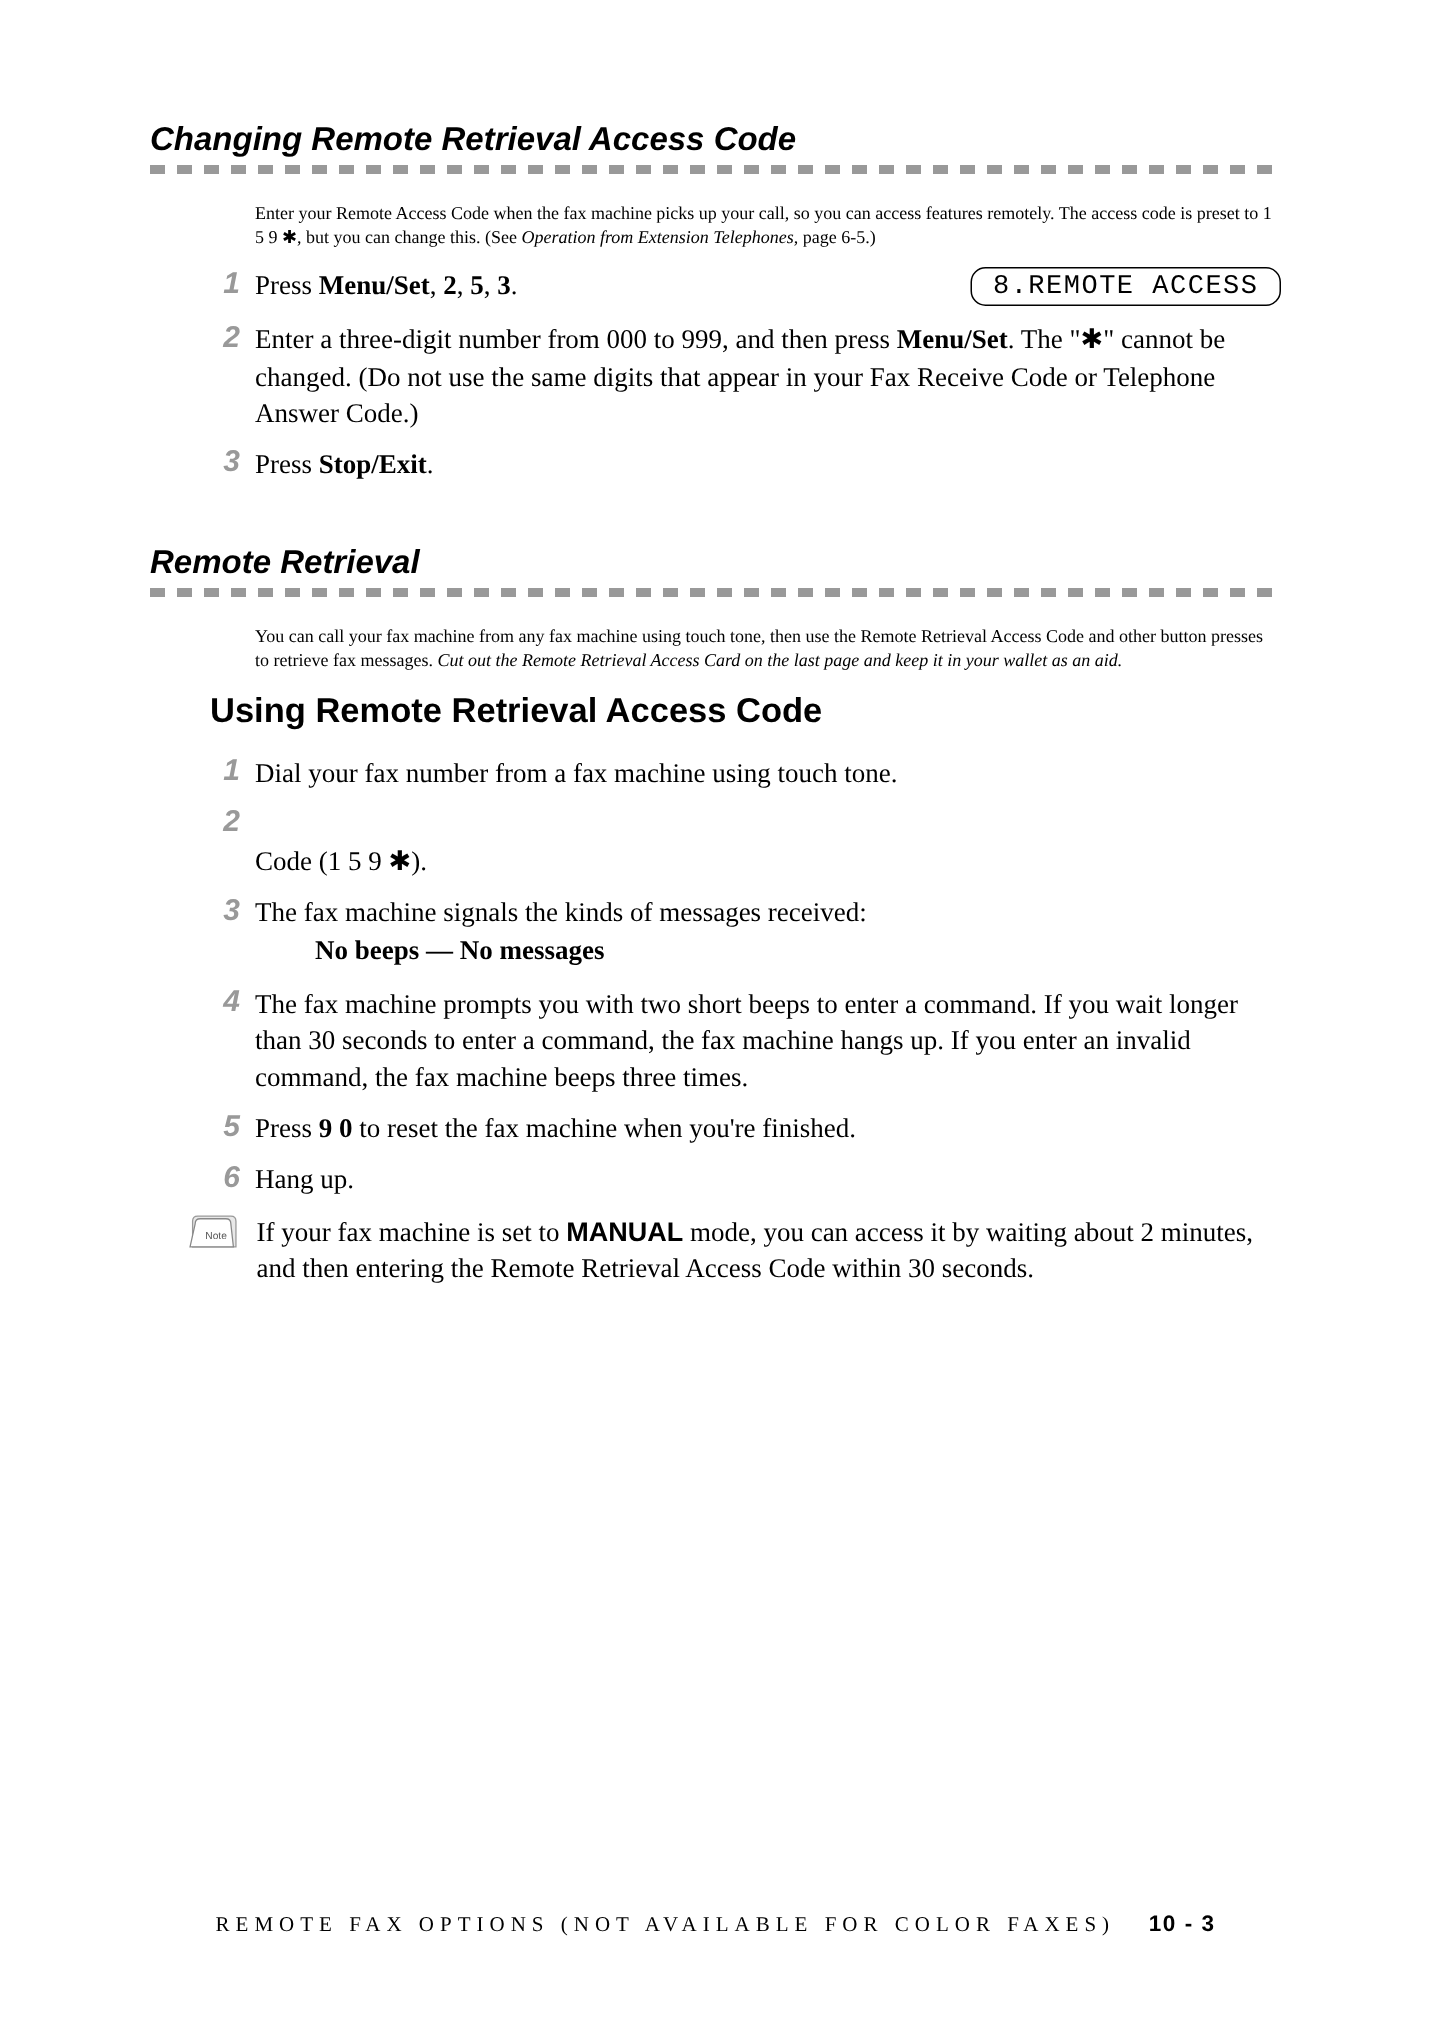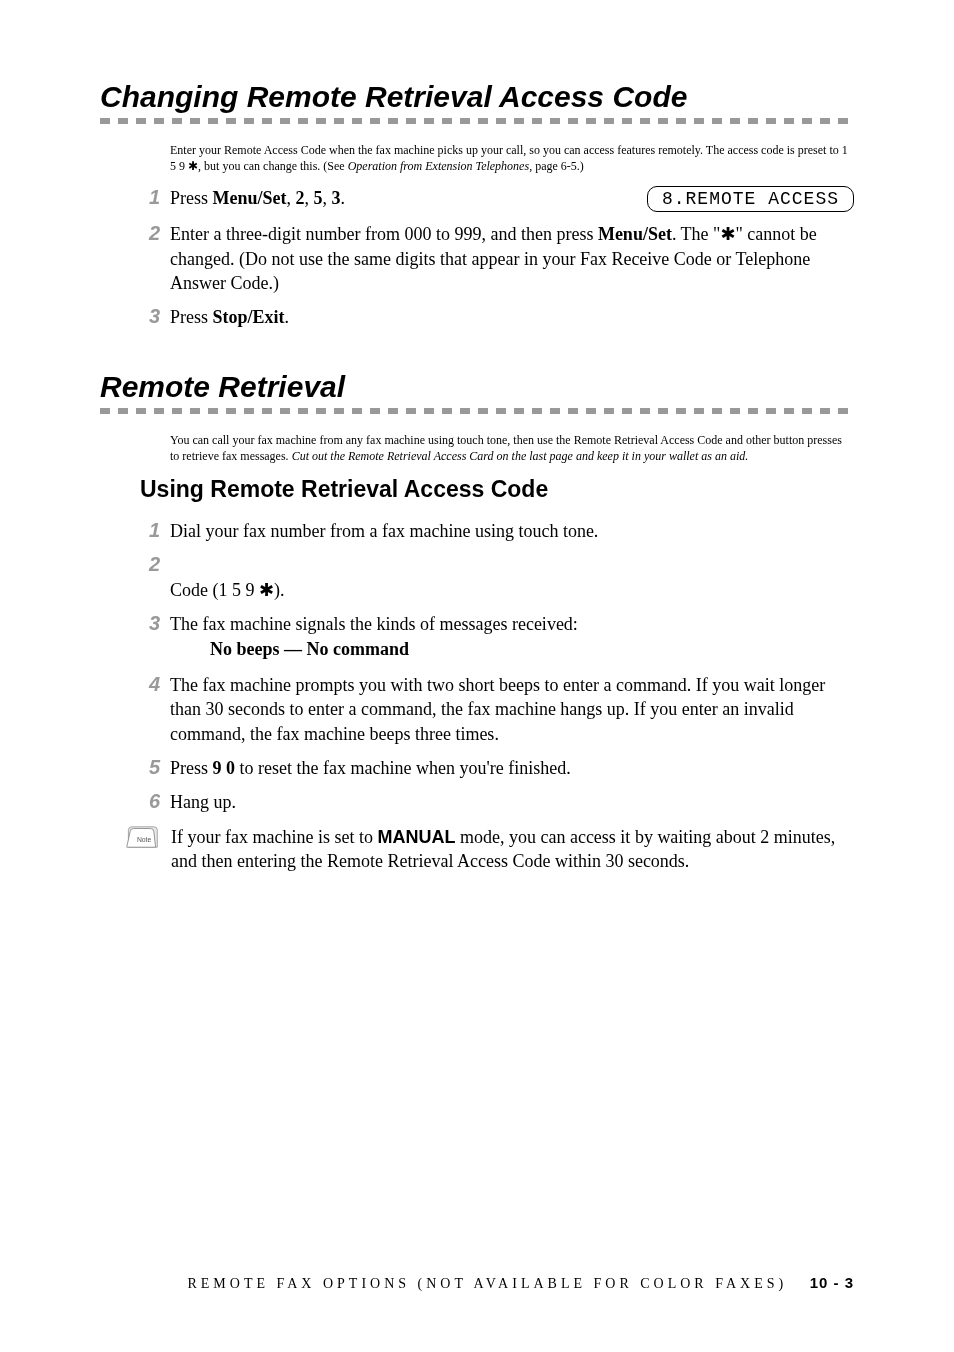--- a/index.html
+++ b/index.html
@@ -14,21 +14,21 @@
       background: #fff;
       width: 954px;
       min-height: 1352px;
       padding: 80px 100px 60px 100px;
       position: relative;
     }
     .section-title {
       font-family: Arial, Helvetica, sans-serif;
       font-style: italic;
       font-weight: bold;
-      font-size: 30px;
+      font-size: 22px;
       color: #000;
       margin-bottom: 4px;
     }
     .dashed-line {
       height: 6px;
       background-image: repeating-linear-gradient(to right, #999 0, #999 10px, transparent 10px, transparent 18px);
       margin-bottom: 18px;
     }
     .body-text {
       margin-left: 70px;
@@ -119,21 +119,21 @@
     }
     .manual-bold {
       font-weight: bold;
       font-family: Liberation Sans, sans-serif;
     }
     .footer {
       position: absolute;
       bottom: 60px;
       left: 100px;
       right: 100px;
-      text-align: right;
+      text-align: center;
       font-family: "Times New Roman", serif;
       font-size: 14px;
       letter-spacing: 4px;
       margin-top: 42px;
     }
     .footer-page {
       font-family: Arial, Helvetica, sans-serif;
       font-weight: bold;
       letter-spacing: 1px;
       font-size: 15px;
@@ -198,21 +198,21 @@
     <br>
     <span>Code (1 5 9 </span><span class="star-symbol">✱</span><span>).</span>
   </div>
 </div>
 
 <div class="step-row">
   <div class="step-num">3</div>
   <div class="step-content">
     <span>The fax machine signals the kinds of messages received:</span>
     <div class="beep-lines">
-      <div>No beeps — No command</div>
+      <div>No beeps — No messages</div>
     </div>
   </div>
 </div>
 
 <div class="step-row">
   <div class="step-num">4</div>
   <div class="step-content">The fax machine prompts you with two short beeps to enter a command.  If you wait longer than 30 seconds to enter a command, the fax machine hangs up.  If you enter an invalid command, the fax machine beeps three times.</div>
 </div>
 
 <div class="step-row">

